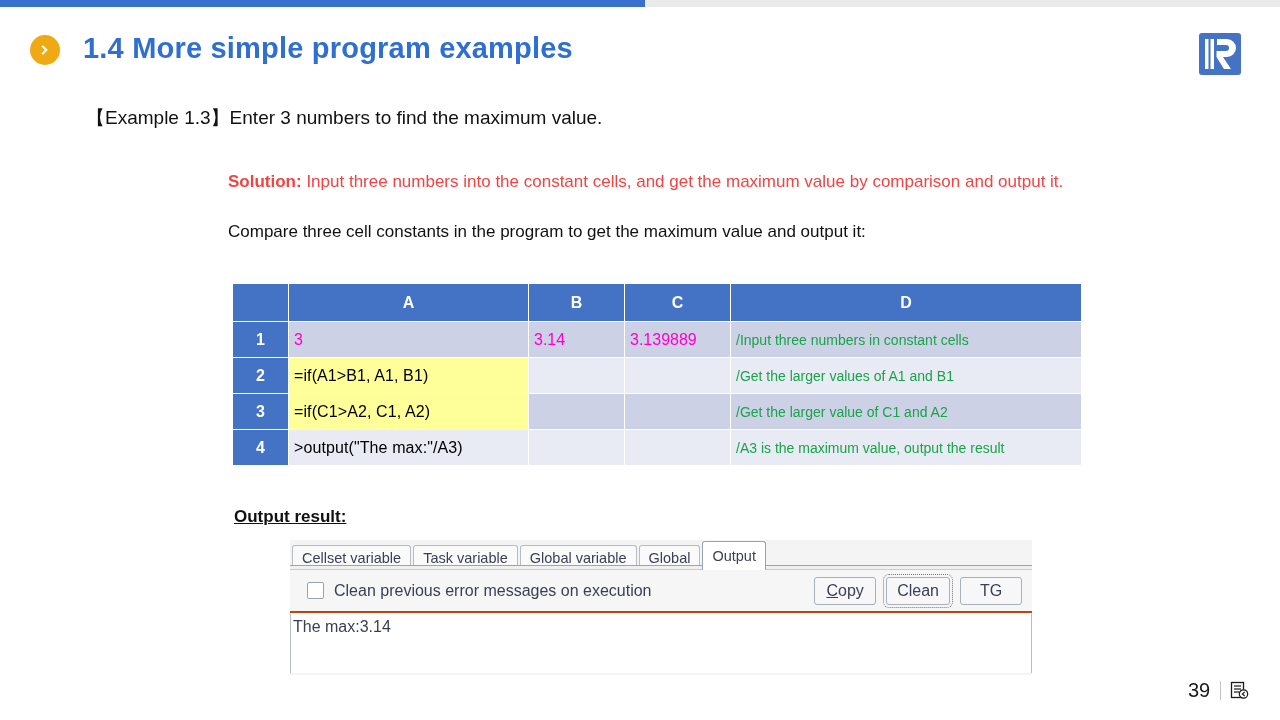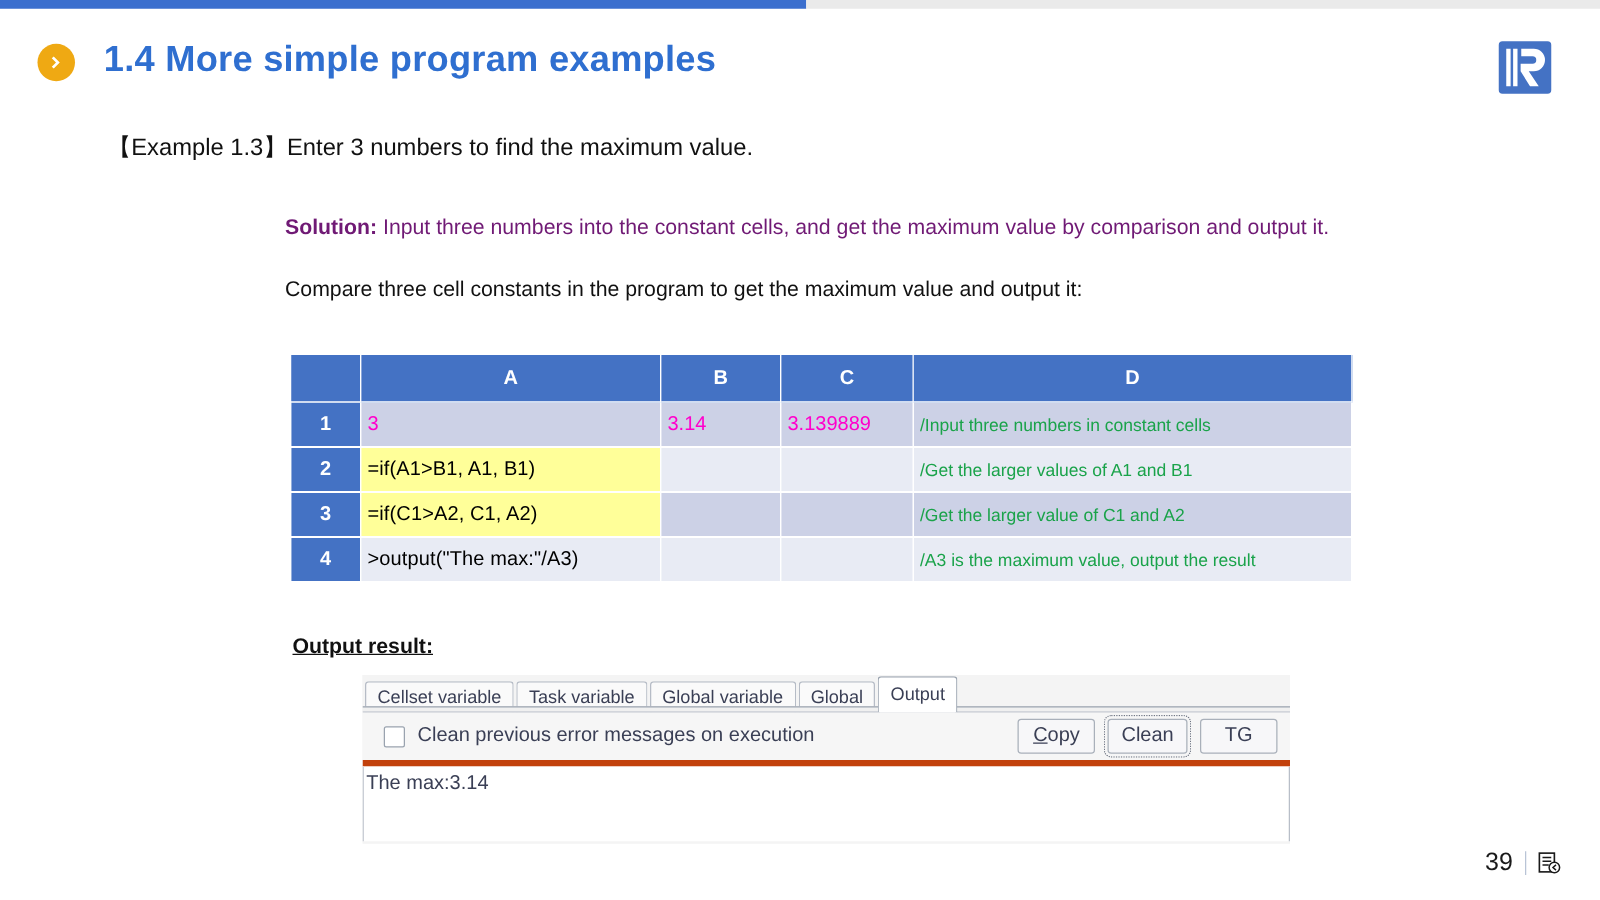--- a/index.html
+++ b/index.html
@@ -80,21 +80,21 @@
     font-size: 19px;
     color: #111111;
     white-space: nowrap;
   }
   #solution-block {
     position: absolute;
     top: 170px;
     left: 228px;
     width: 890px;
     font-size: 17px;
-    color: #701a75;
+    color: #ef4444;
     line-height: 1.45;
   }
   #solution-block .b { font-weight: bold; }
   #compare-line {
     position: absolute;
     top: 222px;
     left: 228px;
     width: 890px;
     font-size: 17px;
     color: #111111;
@@ -212,21 +212,21 @@
     background: #f0f0f0;
     z-index: 1;
   }
 
   #toolbar-row {
     position: relative;
     height: 43px;
     display: flex;
     align-items: center;
     background: #f6f6f6;
-    border-bottom: 5px solid #c2410c;
+    border-bottom: 2px solid #c2410c;
     padding-left: 17px;
     box-sizing: border-box;
   }
   #chk-box {
     width: 15px;
     height: 15px;
     background: #ffffff;
     border: 1px solid #9aa3af;
     border-radius: 2px;
     flex: none;

